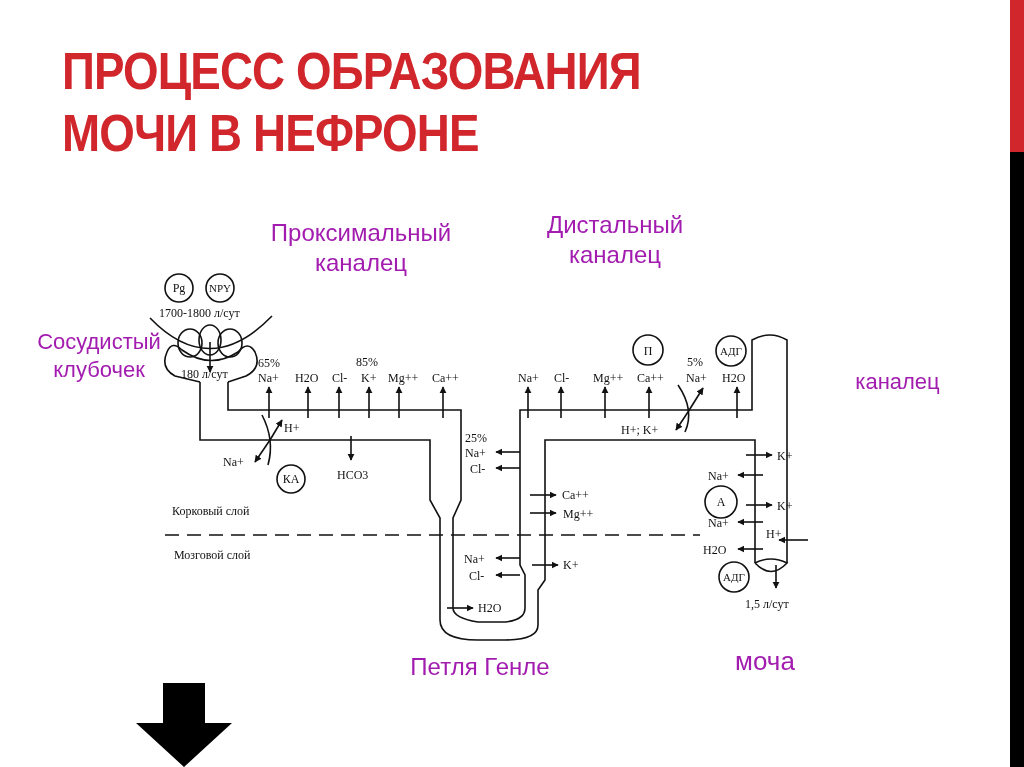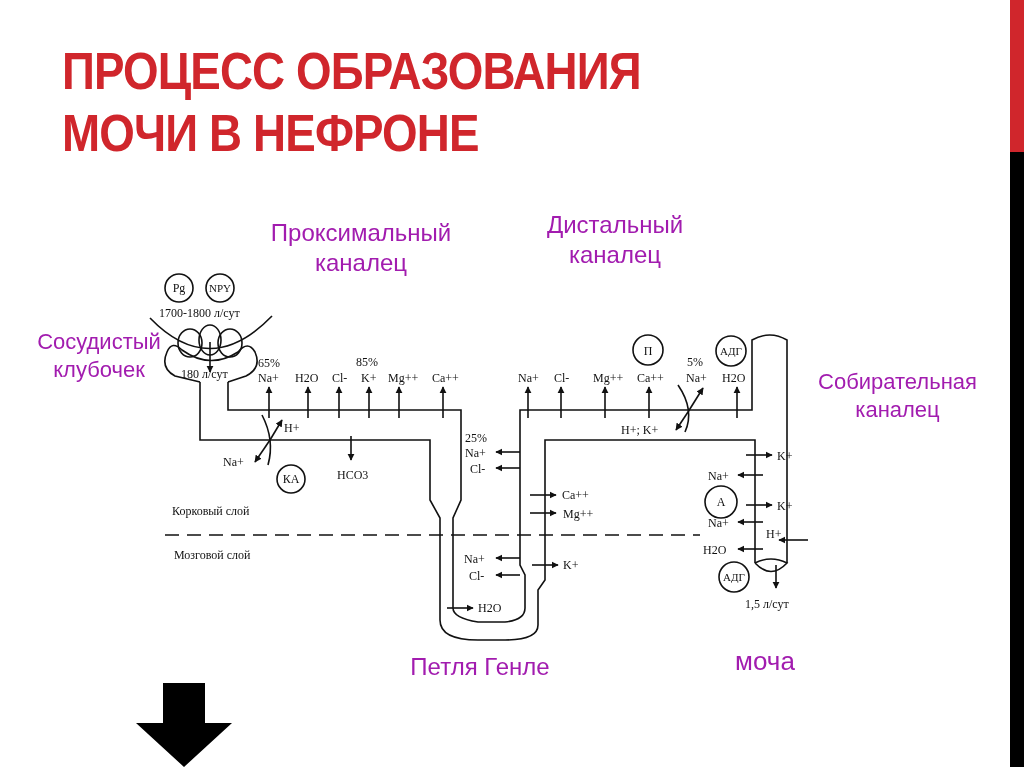--- a/index.html
+++ b/index.html
@@ -30,21 +30,20 @@
 </div>
 <div class="lbl" style="left:515px; top:210px; width:200px;">
   <div>Дистальный</div>
   <div>каналец</div>
 </div>
 <div class="lbl sm" style="left:0px; top:328px; width:150px;margin-left:24px;">
   <div>Сосудистый</div>
   <div>клубочек</div>
 </div>
 <div class="lbl sm" style="left:790px; top:368px; width:215px;">
-  <div>Собирательная</div>
   <div>каналец</div>
 </div>
 <div class="lbl" style="left:720px; top:624px; width:90px; font-size:26px;margin-top:22px;">моча</div>
 <div class="lbl" style="left:370px; top:652px; width:220px;">Петля Генле</div>
 
 <svg id="nephron" width="1024" height="767" viewBox="0 0 1024 767">
   <defs>
     <marker id="ah" viewBox="0 0 10 10" refX="9" refY="5" markerWidth="4.5" markerHeight="4.5" orient="auto-start-reverse">
       <path d="M0,0 L10,5 L0,10 z" fill="#111"></path>
     </marker>

